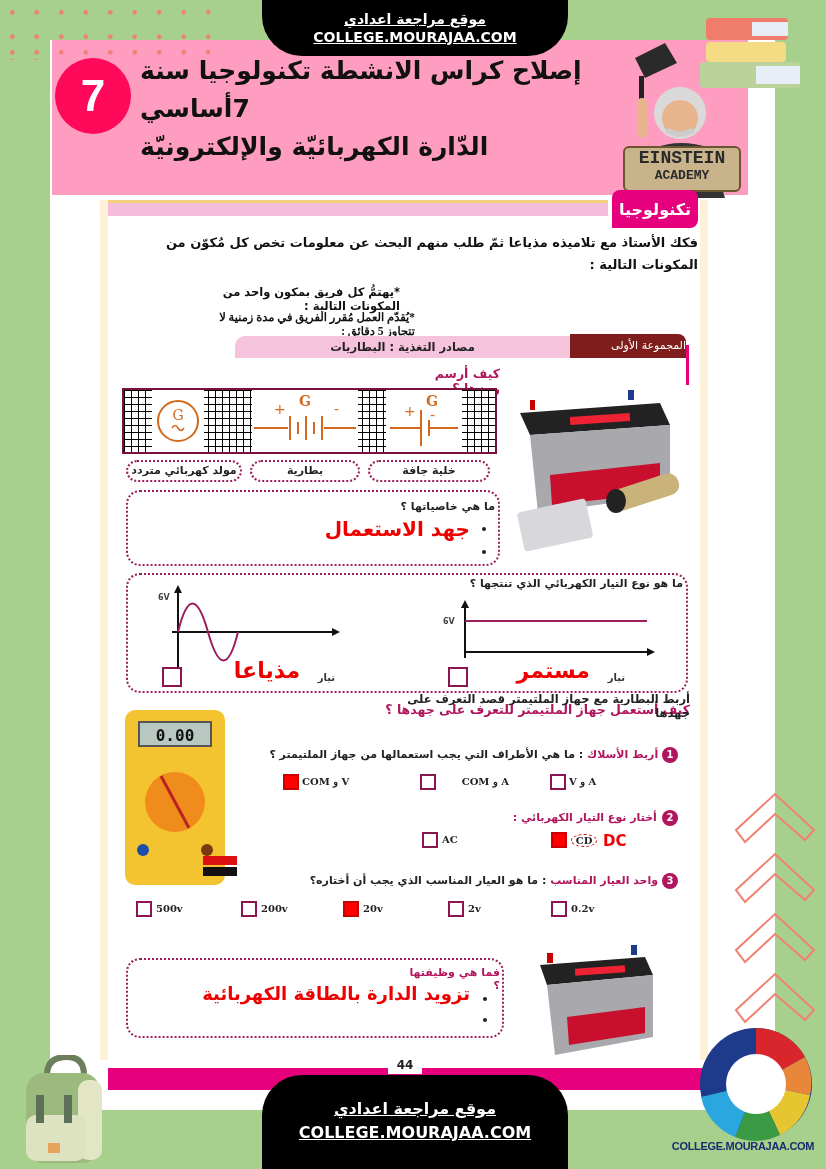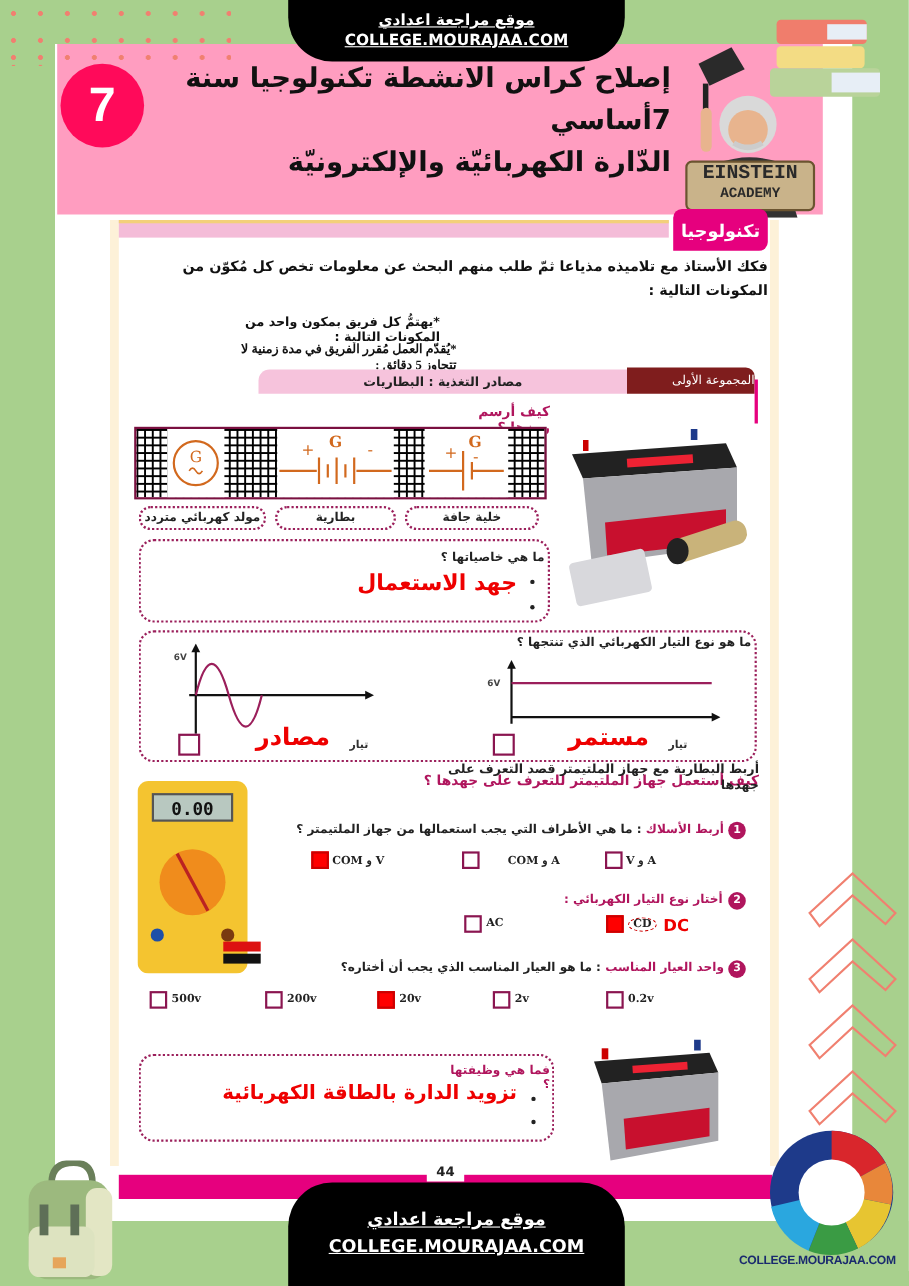--- a/index.html
+++ b/index.html
@@ -3,21 +3,21 @@
 <meta charset="utf-8">
 <style>
   * { box-sizing: border-box; margin: 0; padding: 0; }
   html, body { width: 826px; height: 1169px; overflow: hidden; }
   body { font-family: "DejaVu Sans", sans-serif; background: #a8d08d; position: relative; }
   .abs { position: absolute; }
   .dots { background-image: radial-gradient(circle, #f08070 2px, transparent 2.5px); background-size: 24.5px 24.5px; }
   #page { left: 50px; top: 40px; width: 725px; height: 1070px; background: #fff; }
   #header-band { left: 52px; top: 40px; width: 696px; height: 155px; background: #ff9dc0; }
   #num-circle { left: 55px; top: 58px; width: 76px; height: 76px; border-radius: 50%; background: #ff0a5a; color: #fff; font-weight: bold; font-size: 44px; display: flex; align-items: center; justify-content: center; font-family: "Liberation Sans", sans-serif; }
-  #title { left: 140px; top: 52px; width: 470px; text-align: right; direction: rtl; color: #111; font-size: 25px; line-height: 38px; font-weight: bold; }
+  #title { left: 140px; top: 52px; width: 470px; text-align: left; direction: rtl; color: #111; font-size: 25px; line-height: 38px; font-weight: bold; }
   .site-tab { background: #000000; color: #fff; text-align: center; font-weight: bold; }
   .site-tab span { display: block; text-decoration: underline; }
   #top-tab { left: 262px; top: 0; width: 306px; height: 56px; border-radius: 0 0 40px 40px; font-size: 14px; line-height: 18px; padding-top: 10px; }
   #bottom-tab { left: 262px; top: 1075px; width: 306px; height: 94px; border-radius: 40px 40px 0 0; font-size: 16px; line-height: 24px; padding-top: 22px; }
   #bottom-green { left: 0; top: 1110px; width: 826px; height: 59px; background: #a8d08d; }
   #right-strip { left: 775px; top: 0; width: 51px; height: 1169px; background: #a8d08d; }
   #sheet-edge { left: 100px; top: 200px; width: 8px; height: 860px; background: #fdf1d8; }
   #sheet-edge-r { left: 700px; top: 200px; width: 8px; height: 860px; background: #fdf1d8; }
   .arabic { direction: rtl; font-family: "DejaVu Sans", sans-serif; }
   #subject-strip { left: 108px; top: 200px; width: 500px; height: 16px; background: #f4bcd8; border-top: 3px solid #f3d07a; }
@@ -185,21 +185,21 @@
   <svg width="230" height="60" viewBox="0 0 230 60">
     <line x1="40" y1="58" x2="40" y2="5" stroke="#111" stroke-width="2"></line>
     <polygon points="40,0 36,8 44,8" fill="#111"></polygon>
     <line x1="40" y1="52" x2="225" y2="52" stroke="#111" stroke-width="2"></line>
     <polygon points="230,52 222,48 222,56" fill="#111"></polygon>
     <line x1="40" y1="21" x2="222" y2="21" stroke="#9b1f5b" stroke-width="2"></line>
     <text x="18" y="24" font-size="8" font-weight="bold" fill="#444">6V</text>
   </svg>
 </div>
 <div class="abs chk" style="left:162px;top:667px;width:20px;height:20px;"></div>
-<div class="abs arabic answer-red" style="left:200px;top:658px;width:100px;font-size:22px;text-align:right;">مصادر</div>
+<div class="abs arabic answer-red" style="left:200px;top:658px;width:100px;font-size:22px;text-align:right;">مذياعا</div>
 <div class="abs arabic" style="left:305px;top:672px;width:30px;font-size:10px;font-weight:bold;color:#333;">تيار</div>
 <div class="abs chk" style="left:448px;top:667px;width:20px;height:20px;"></div>
 <div class="abs arabic answer-red" style="left:485px;top:658px;width:105px;font-size:22px;text-align:right;">مستمر</div>
 <div class="abs arabic" style="left:595px;top:672px;width:30px;font-size:10px;font-weight:bold;color:#333;">تيار</div>
 
 <div class="abs arabic q-pink" style="left:380px;top:702px;width:310px;text-align:right;">كيف أستعمل جهاز الملتيمتر للتعرف على جهدها ؟</div>
 <div class="abs arabic" style="left:380px;top:692px;width:310px;font-size:11.5px;font-weight:bold;color:#222;">أربط البطارية مع جهاز الملتيمتر قصد التعرف على جهدها</div>
 
 <div class="abs" style="left:125px;top:710px;width:120px;height:175px;">
   <svg width="120" height="175" viewBox="0 0 120 175">

